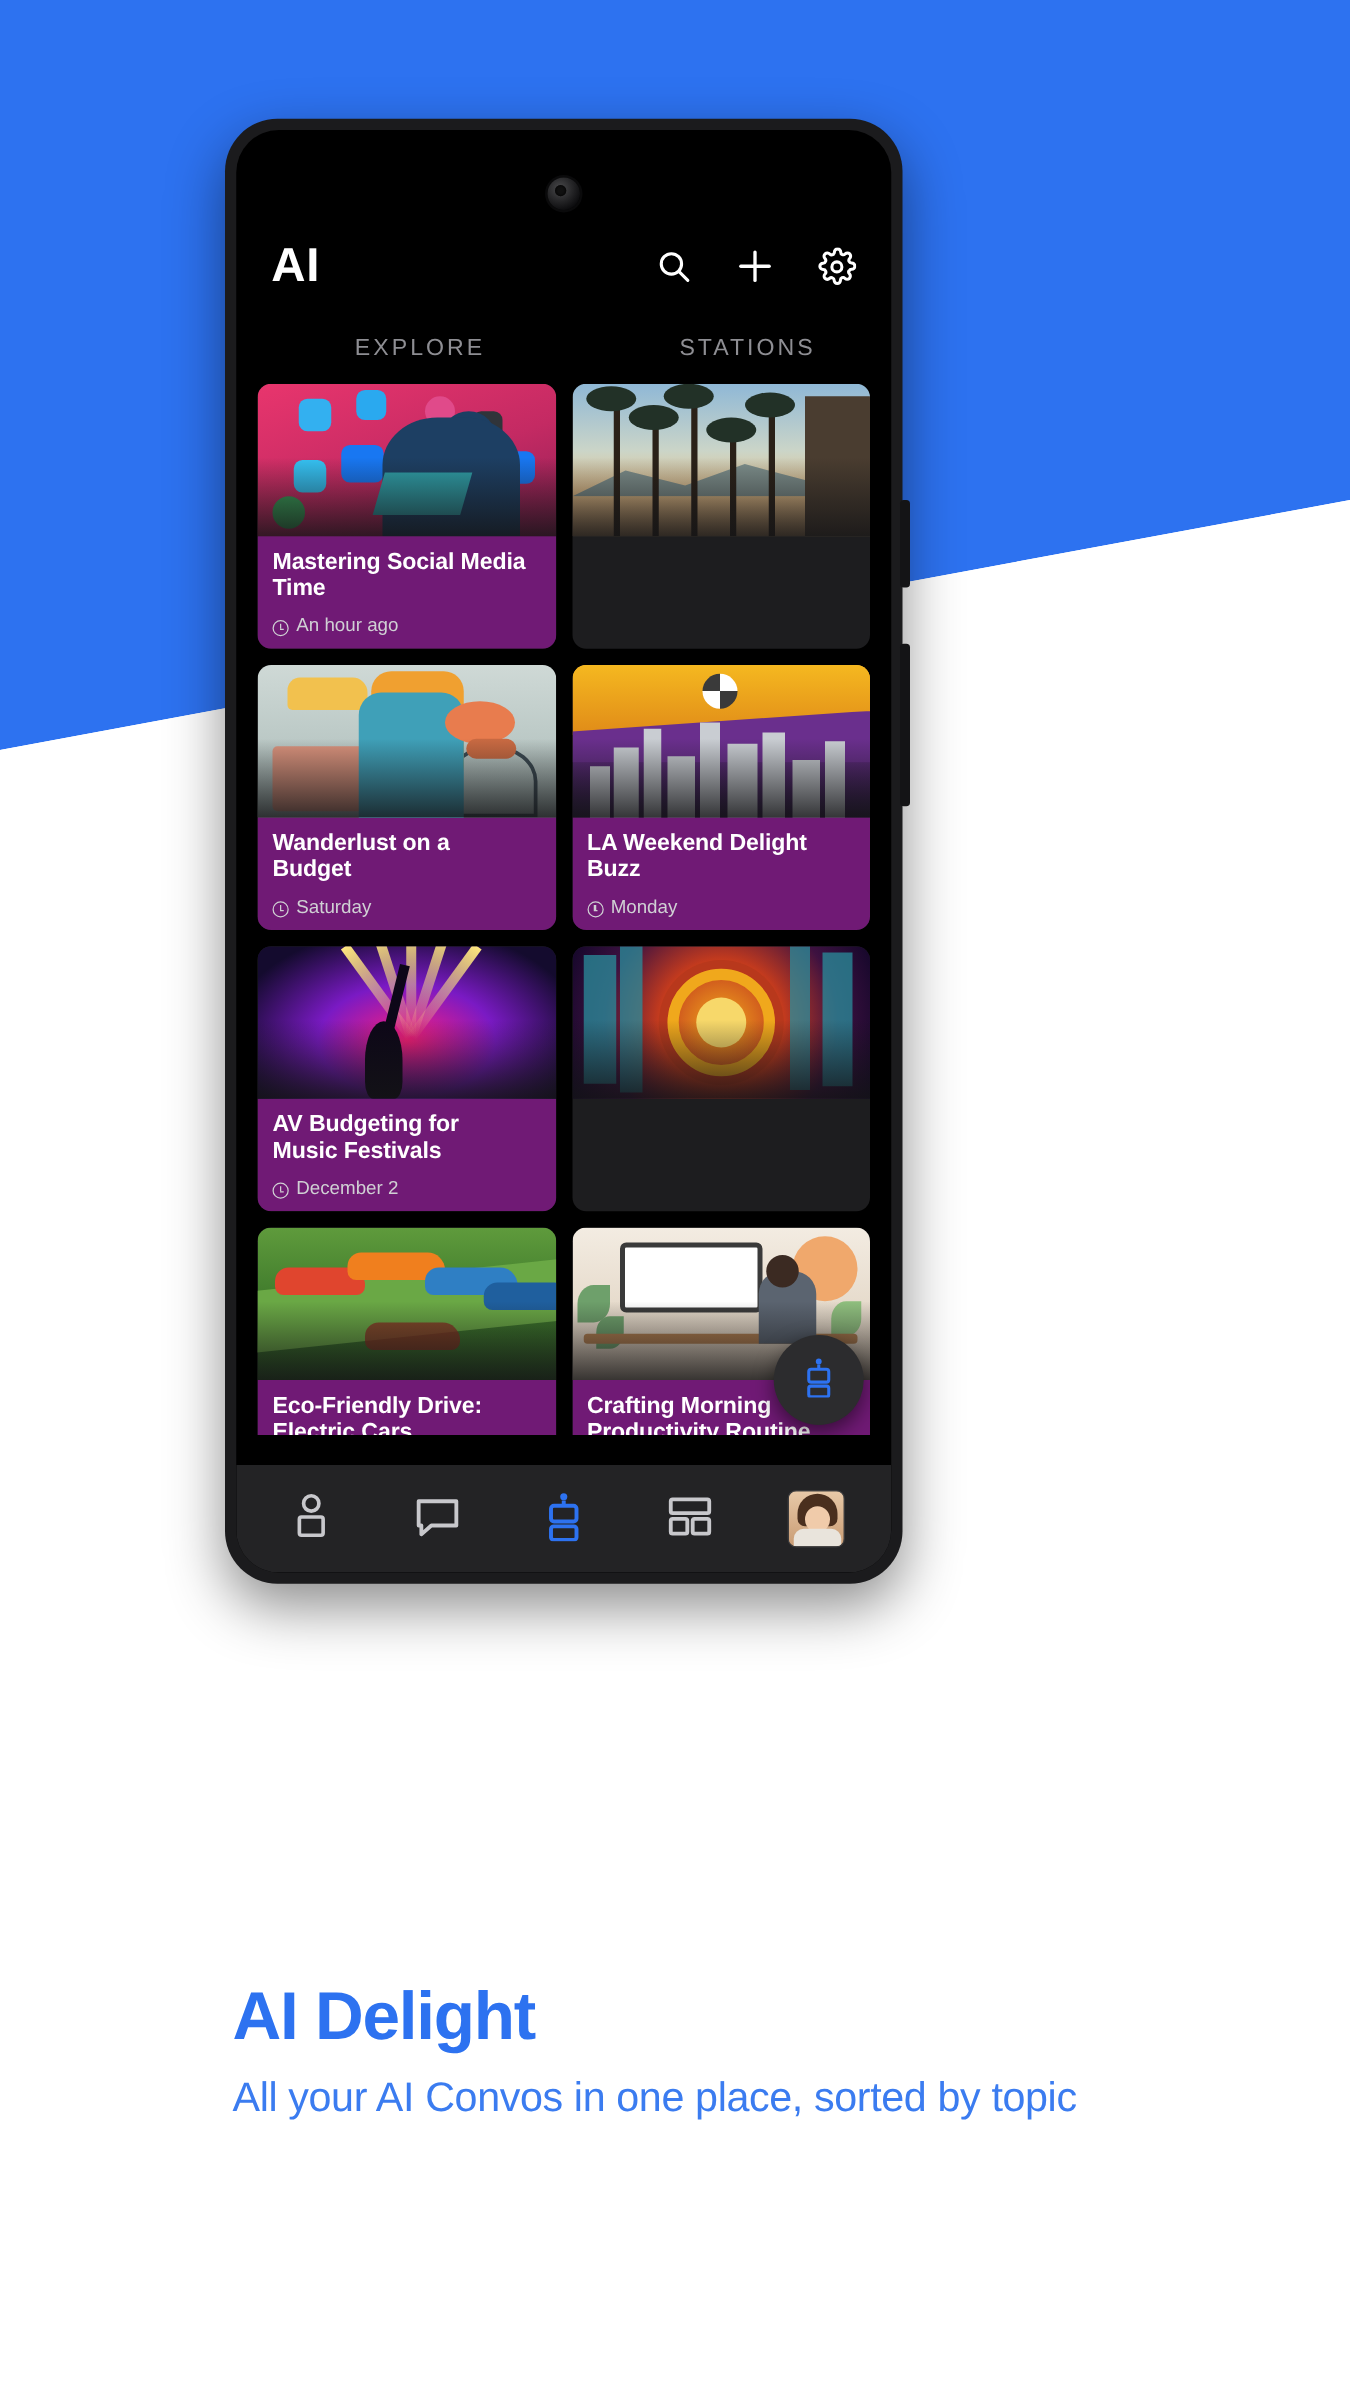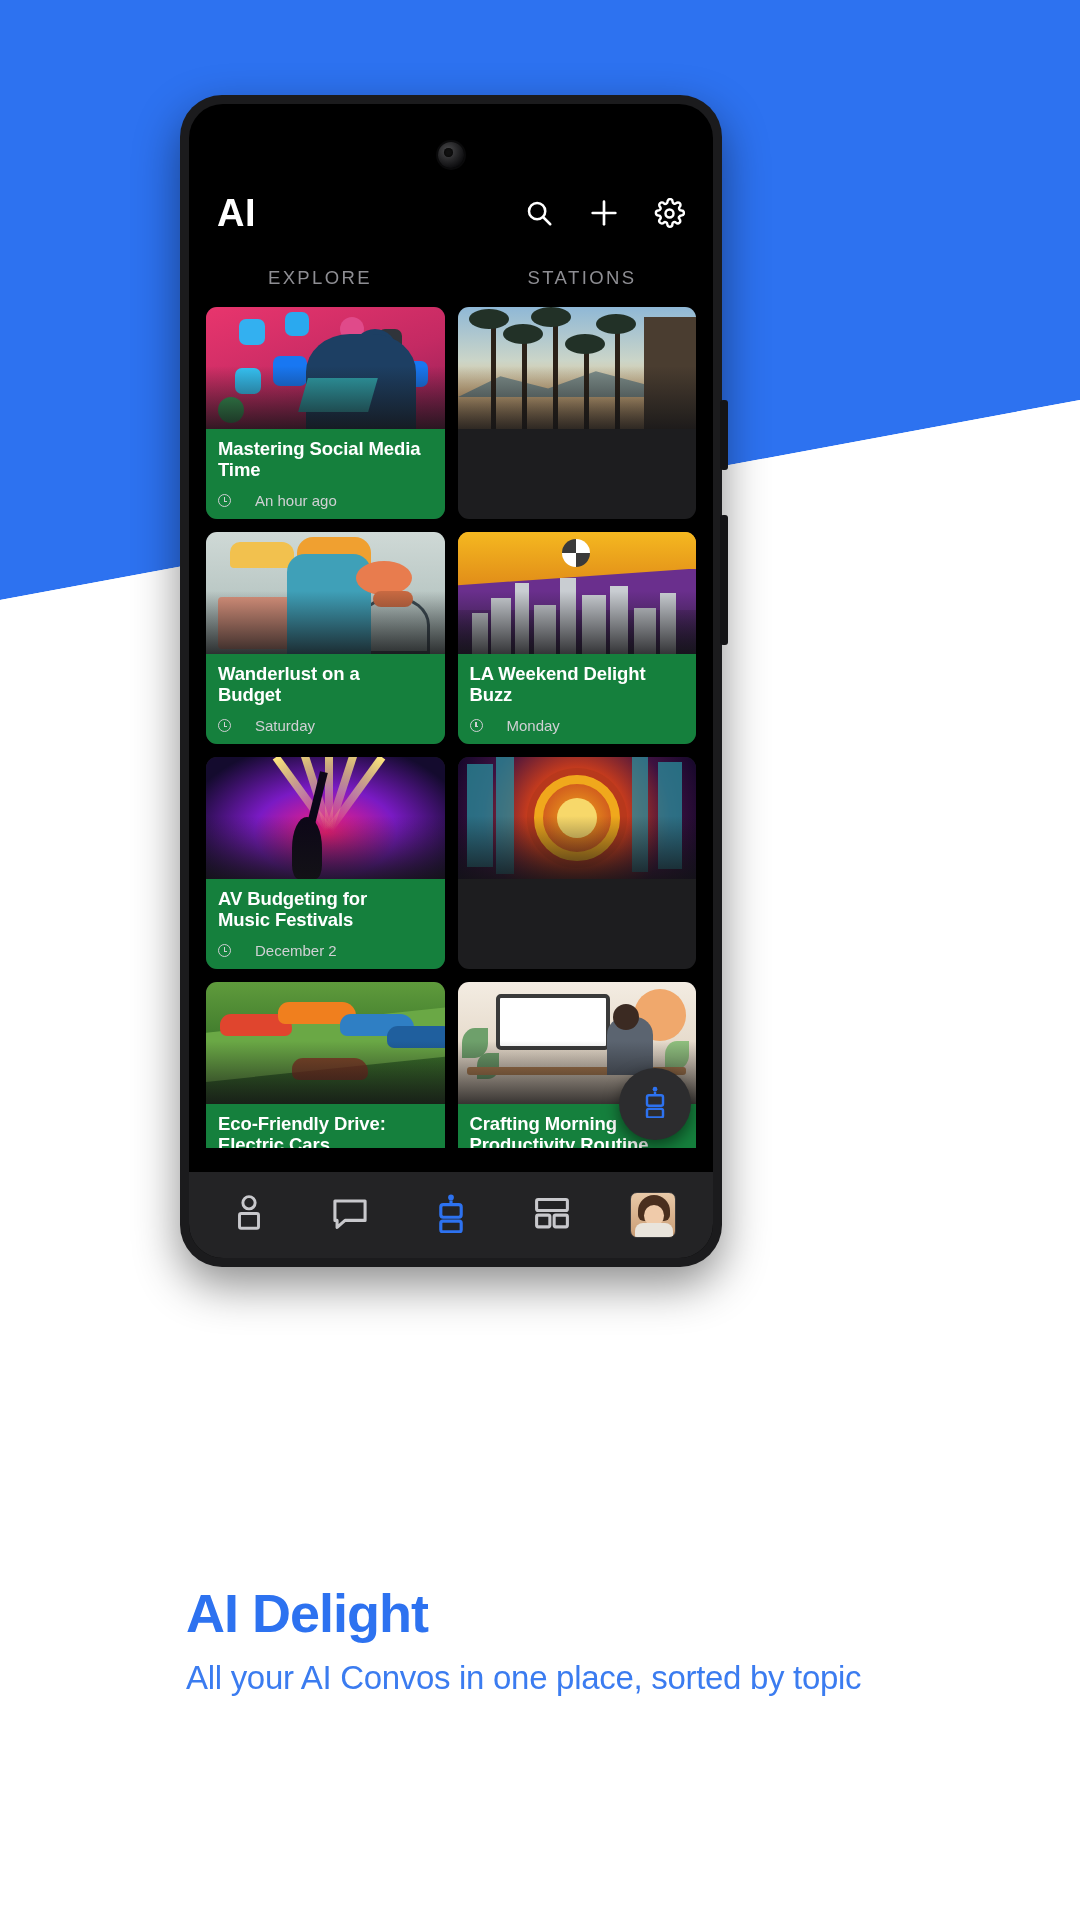--- a/index.html
+++ b/index.html
@@ -67,21 +67,21 @@
   }
   .app-title{
     color:#fff; font-size:38px; font-weight:bold; letter-spacing:.5px;
     flex:1;
   }
   .hdr-icons{ display:flex; align-items:center; gap:34px; }
   .hdr-icons svg{ display:block; }
 
   
   .tabs{
-    position:absolute; top:148px; left:0; width:100%;
+    position:absolute; top:148px; left:16px; width:100%;
     height:52px; display:flex; z-index:7;
   }
   .tab{
     flex:1; display:flex; align-items:center; justify-content:center;
     position:relative;
     font-size:18.5px; letter-spacing:2.4px; color:#8e8e93; font-weight:500;
   }
   .tab.active{ color:#fff; font-weight:600; }
   .tab.active::after{
     content:""; position:absolute; bottom:0; left:14%; width:72%;
@@ -101,30 +101,30 @@
   }
   .card{
     position:relative; border-radius:11px; overflow:hidden;
     background:#1d1d1f;
     display:flex; flex-direction:column;
   }
   .card-img{
     width:100%; height:122px; position:relative; overflow:hidden;
   }
   .card-body{
-    flex:1; padding:9px 22px 10px 12px; background:#15803d;
+    flex:1; padding:9px 22px 10px 12px; background:#701a75;
     display:flex; flex-direction:column;
   }
   .card-title{
     color:#fff; font-size:18.5px; font-weight:bold; line-height:1.16;
     letter-spacing:-.1px;
   }
   .card-meta{
     margin-top:auto; color:#d0d0d4; font-size:15px;
-    display:flex; align-items:center; gap:24px;
+    display:flex; align-items:flex-end; gap:6px;
   }
   .clock{
     width:13px; height:13px; border:1.6px solid #cfcfd3; border-radius:50%;
     position:relative; flex:0 0 auto;
   }
   .clock::before{
     content:""; position:absolute; left:4.6px; top:2.2px;
     width:1.5px; height:4.2px; background:#cfcfd3;
   }
   .clock::after{

